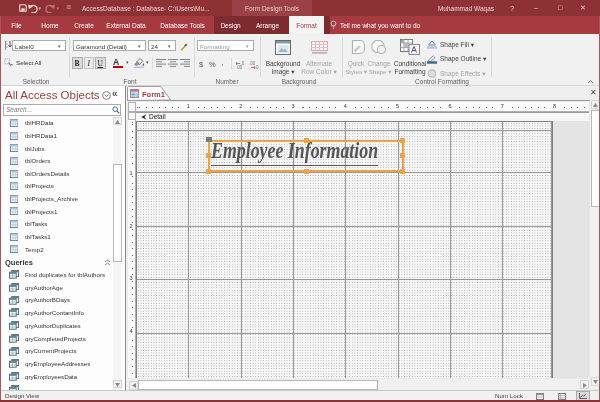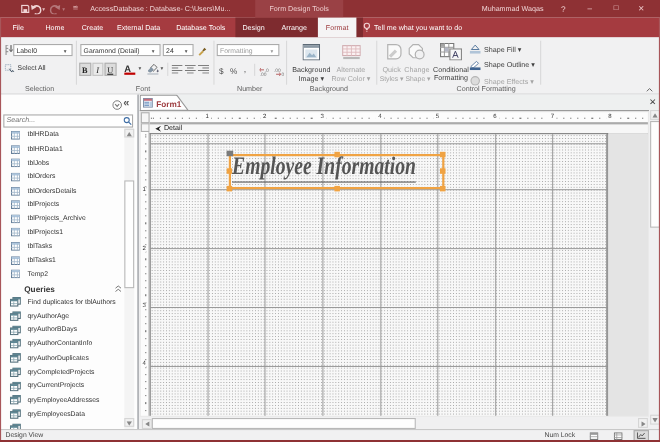--- a/index.html
+++ b/index.html
@@ -183,20 +183,21 @@
     <path d="M1 5.5L6.2.8l1.8 1.8L3 7z" fill="#fff" stroke="#56789e" stroke-width="0.8"></path>
     <rect x="0" y="6.3" width="10" height="2.4" fill="#3f6491"></rect>
   </svg>
 <div class="tx" style="left:440px;top:55px;font-size:6.5px;color:#3f3f3f;">Shape Outline ▾</div>
 <svg class="abs" style="left:427px;top:69px;" width="10" height="9" viewBox="0 0 10 9">
     <circle cx="5" cy="4.5" r="3.8" fill="#dcdcdc" stroke="#b4b4b4"></circle>
   </svg>
 <div class="tx" style="left:440px;top:69.5px;font-size:6.5px;color:#a4a4a4;">Shape Effects ▾</div>
 
 <div class="abs" style="left:0;top:86px;width:126px;height:305px;background:#fdfdfd;border-right:1px solid #83878e;overflow:hidden;">
+<div class="tx" style="left:5px;top:3px;font-size:11.5px;color:#9d3b3e;">All Access Objects</div>
 <svg class="abs" style="left:102px;top:5px;" width="9" height="9" viewBox="0 0 9 9">
       <circle cx="4.5" cy="4.5" r="3.9" fill="none" stroke="#777" stroke-width="0.9"></circle>
       <path d="M2.7 3.7l1.8 2 1.8-2" fill="none" stroke="#777" stroke-width="1"></path>
     </svg>
 <div class="tx" style="left:112px;top:2px;font-size:10px;color:#555;font-weight:bold;">«</div>
 <div class="abs" style="left:3px;top:17.5px;width:118px;height:12px;background:#fff;border:1px solid #ababab;"></div>
 <div class="tx" style="left:6px;top:20px;font-size:6.5px;font-style:italic;color:#777;">Search...</div>
 <svg class="abs" style="left:112px;top:19.5px;" width="8" height="8" viewBox="0 0 8 8">
       <circle cx="3.2" cy="3.2" r="2.3" fill="none" stroke="#3f6ea5" stroke-width="1"></circle>
       <path d="M5 5l2.3 2.3" stroke="#3f6ea5" stroke-width="1.1"></path>
@@ -260,21 +261,21 @@
       <rect x="0.5" y="0.5" width="7.5" height="2" fill="#aec6dd"></rect>
       <path d="M0 4.9h8.5M3 1.8v6M5.8 1.8v6" stroke="#9db4c9" stroke-width="0.7"></path>
     </svg>
 <div class="tx" style="left:25px;top:146.9px;font-size:6.2px;color:#333;">tblTasks1</div>
 <svg class="abs" style="left:9.5px;top:159.3px;" width="8.5" height="8" viewBox="0 0 8.5 8">
       <rect x="0.5" y="0.5" width="7.5" height="7" fill="#fff" stroke="#667f99"></rect>
       <rect x="0.5" y="0.5" width="7.5" height="2" fill="#aec6dd"></rect>
       <path d="M0 4.9h8.5M3 1.8v6M5.8 1.8v6" stroke="#9db4c9" stroke-width="0.7"></path>
     </svg>
 <div class="tx" style="left:25px;top:159.5px;font-size:6.2px;color:#333;">Temp2</div>
-<div class="tx" style="left:22px;top:171.5px;font-size:7.5px;font-weight:bold;color:#333;">Queries</div>
+<div class="tx" style="left:5px;top:171.5px;font-size:7.5px;font-weight:bold;color:#333;">Queries</div>
 <svg class="abs" style="left:104px;top:172.5px;" width="7" height="7" viewBox="0 0 7 7">
       <path d="M1 3L3.5 1L6 3M1 6L3.5 4L6 6" fill="none" stroke="#666" stroke-width="0.8"></path>
     </svg>
 <svg class="abs" style="left:9px;top:184.2px;" width="10" height="9" viewBox="0 0 10 9">
       <rect x="2.8" y="0.5" width="6.7" height="6" fill="#fff" stroke="#55707c"></rect>
       <rect x="2.8" y="0.5" width="6.7" height="1.7" fill="#5e8794"></rect>
       <rect x="0.5" y="2.2" width="6.7" height="6" fill="#fff" stroke="#55707c"></rect>
       <rect x="0.5" y="2.2" width="6.7" height="1.7" fill="#5e8794"></rect>
       <path d="M1 6h6M3.5 4v4" stroke="#8aa5b0" stroke-width="0.7"></path>
     </svg>

